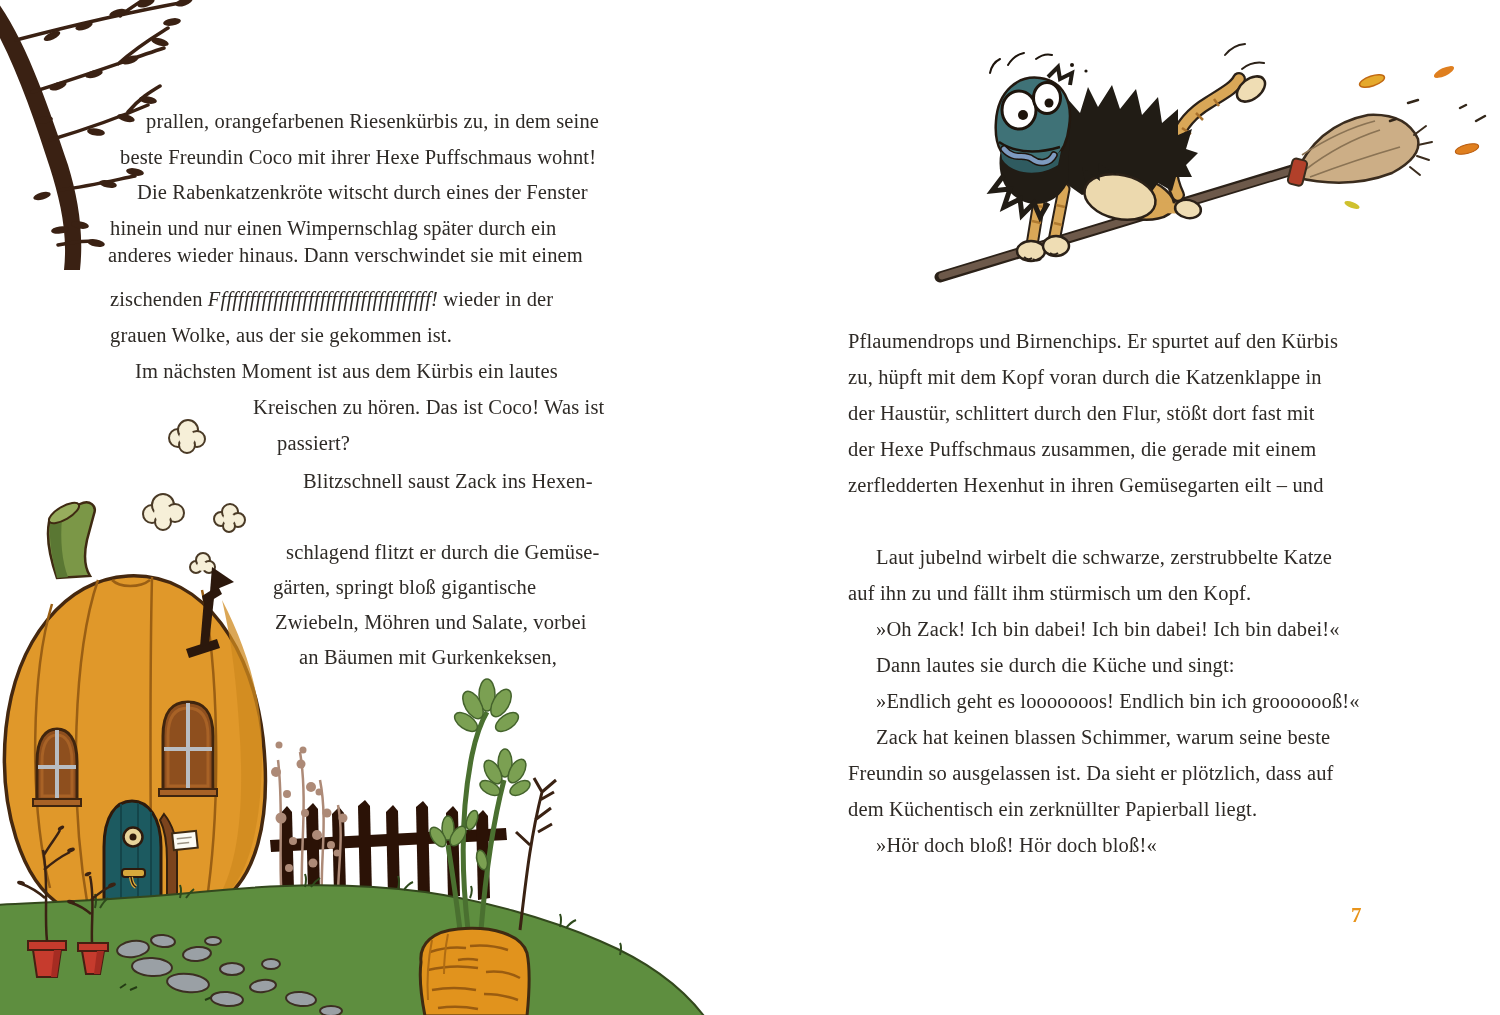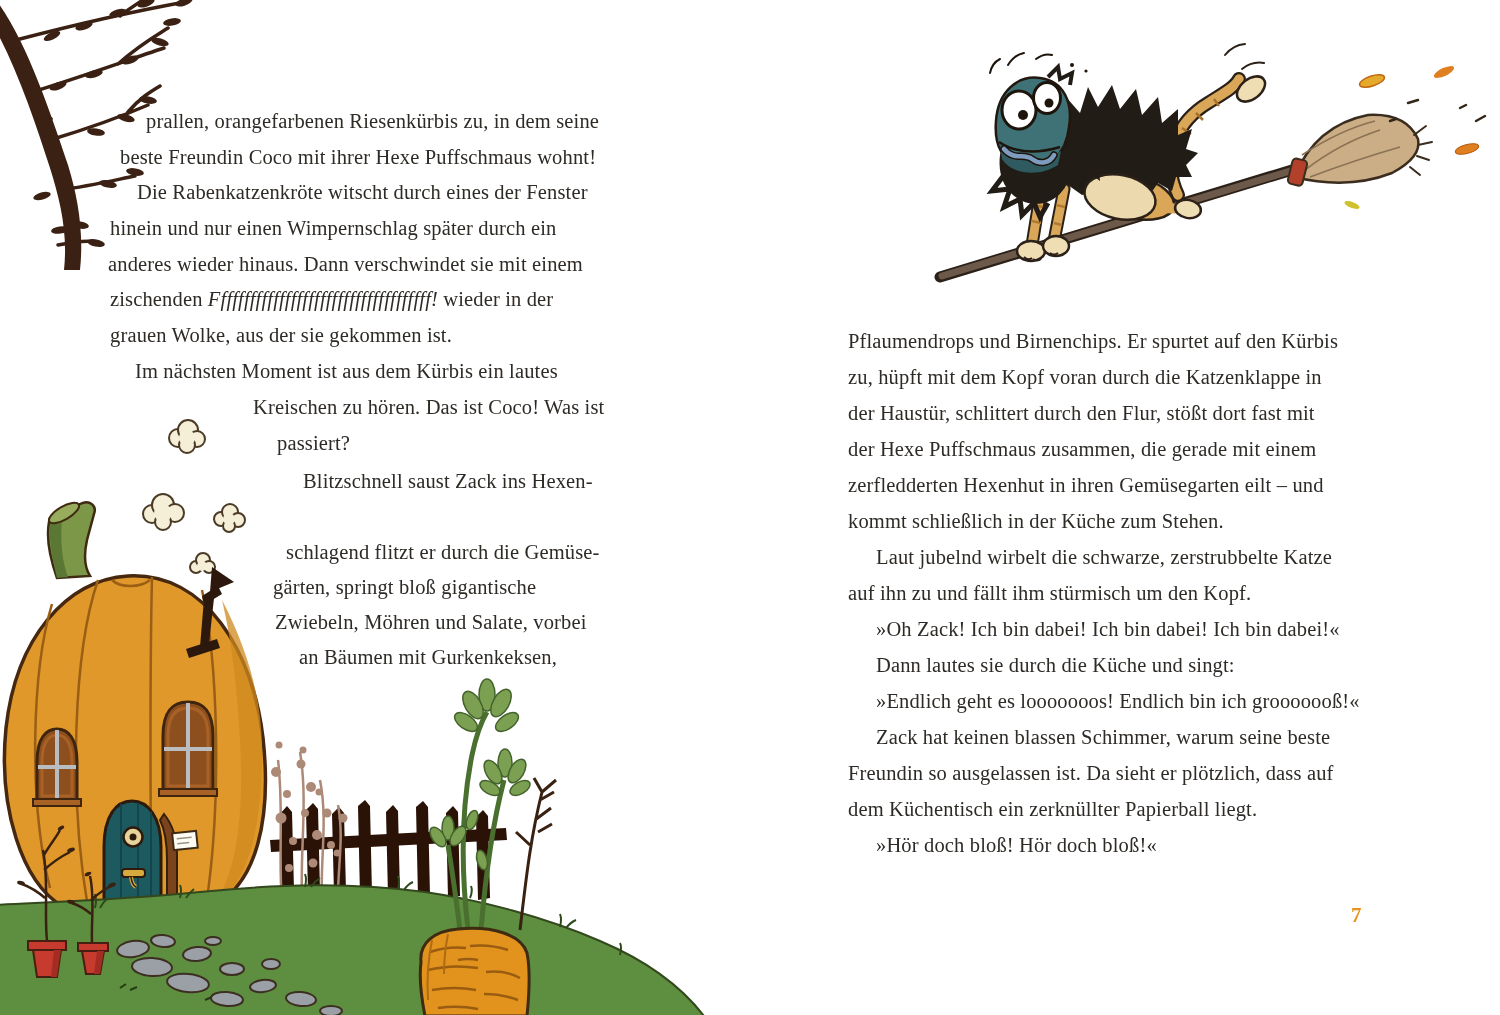--- a/index.html
+++ b/index.html
@@ -263,38 +263,37 @@
       <path d="M421,562 C419,543 434,531 458,529 C492,526 521,534 527,553 C531,572 529,596 527,616 L425,616 C421,596 419,578 421,562 Z" fill="#e1931d" stroke="#3f2a12" stroke-width="3"></path>
       <path d="M430,552 q18,-6 36,-4 M470,546 q20,-2 38,4 M428,570 q24,-6 50,-2 M486,572 q20,-2 34,6 M432,590 q22,-4 44,0 M484,594 q18,0 34,6 M438,608 q20,-3 40,1 M458,560 q10,-2 20,0" stroke="#9a5c10" stroke-width="2.5" fill="none"></path>
       <path d="M432,540 q-6,30 -4,60 M448,534 q-4,20 -4,40" stroke="#b06c12" stroke-width="2" fill="none"></path>
     </g>
   </svg>
 
   <div class="line" style="top:109px;left:146px">prallen, orangefarbenen Riesenkürbis zu, in dem seine</div>
   <div class="line" style="top:145px;left:120px">beste Freundin Coco mit ihrer Hexe Puffschmaus wohnt!</div>
   <div class="line" style="top:180px;left:137px">Die Rabenkatzenkröte witscht durch eines der Fenster</div>
   <div class="line" style="top:216px;left:110px">hinein und nur einen Wimpernschlag später durch ein</div>
-  <div class="line" style="top:252px;left:108px">anderes wieder hinaus. Dann verschwindet sie mit einem</div>
+  <div class="line" style="top:243px;left:108px">anderes wieder hinaus. Dann verschwindet sie mit einem</div>
   <div class="line" style="top:287px;left:110px"><span>zischenden </span><span class="hiss-sound">Fffffffffffffffffffffffffffffffffffff!</span><span> wieder in der</span></div>
   <div class="line" style="top:323px;left:110px">grauen Wolke, aus der sie gekommen ist.</div>
   <div class="line" style="top:395px;left:253px">Kreischen zu hören. Das ist Coco! Was ist</div>
   <div class="line" style="top:359px;left:135px">Im nächsten Moment ist aus dem Kürbis ein lautes</div>
   <div class="line" style="top:431px;left:277px">passiert?</div>
   <div class="line" style="top:469px;left:303px">Blitzschnell saust Zack ins Hexen-</div>
   <div class="line" style="top:540px;left:286px">schlagend flitzt er durch die Gemüse-</div>
   <div class="line" style="top:575px;left:273px">gärten, springt bloß gigantische</div>
   <div class="line" style="top:610px;left:275px">Zwiebeln, Möhren und Salate, vorbei</div>
   <div class="line" style="top:645px;left:299px">an Bäumen mit Gurkenkeksen,</div>
 
   <div class="line" style="top:365px;left:848px">zu, hüpft mit dem Kopf voran durch die Katzenklappe in</div>
   <div class="line" style="top:329px;left:848px">Pflaumendrops und Birnenchips. Er spurtet auf den Kürbis</div>
   <div class="line" style="top:401px;left:848px">der Haustür, schlittert durch den Flur, stößt dort fast mit</div>
   <div class="line" style="top:437px;left:848px">der Hexe Puffschmaus zusammen, die gerade mit einem</div>
   <div class="line" style="top:473px;left:848px">zerfledderten Hexenhut in ihren Gemüsegarten eilt – und</div>
-  <div class="line" style="top:509px;left:848px">kommt schließlich in der Küche zum Stehen.</div>
   <div class="line" style="top:545px;left:876px">Laut jubelnd wirbelt die schwarze, zerstrubbelte Katze</div>
   <div class="line" style="top:581px;left:848px">auf ihn zu und fällt ihm stürmisch um den Kopf.</div>
   <div class="line" style="top:617px;left:876px">»Oh Zack! Ich bin dabei! Ich bin dabei! Ich bin dabei!«</div>
   <div class="line" style="top:653px;left:876px">Dann lautes sie durch die Küche und singt:</div>
   <div class="line" style="top:689px;left:876px">»Endlich geht es looooooos! Endlich bin ich grooooooß!«</div>
   <div class="line" style="top:725px;left:876px">Zack hat keinen blassen Schimmer, warum seine beste</div>
   <div class="line" style="top:761px;left:848px">Freundin so ausgelassen ist. Da sieht er plötzlich, dass auf</div>
   <div class="line" style="top:797px;left:848px">dem Küchentisch ein zerknüllter Papierball liegt.</div>
   <div class="line" style="top:833px;left:876px">»Hör doch bloß! Hör doch bloß!«</div>
 

